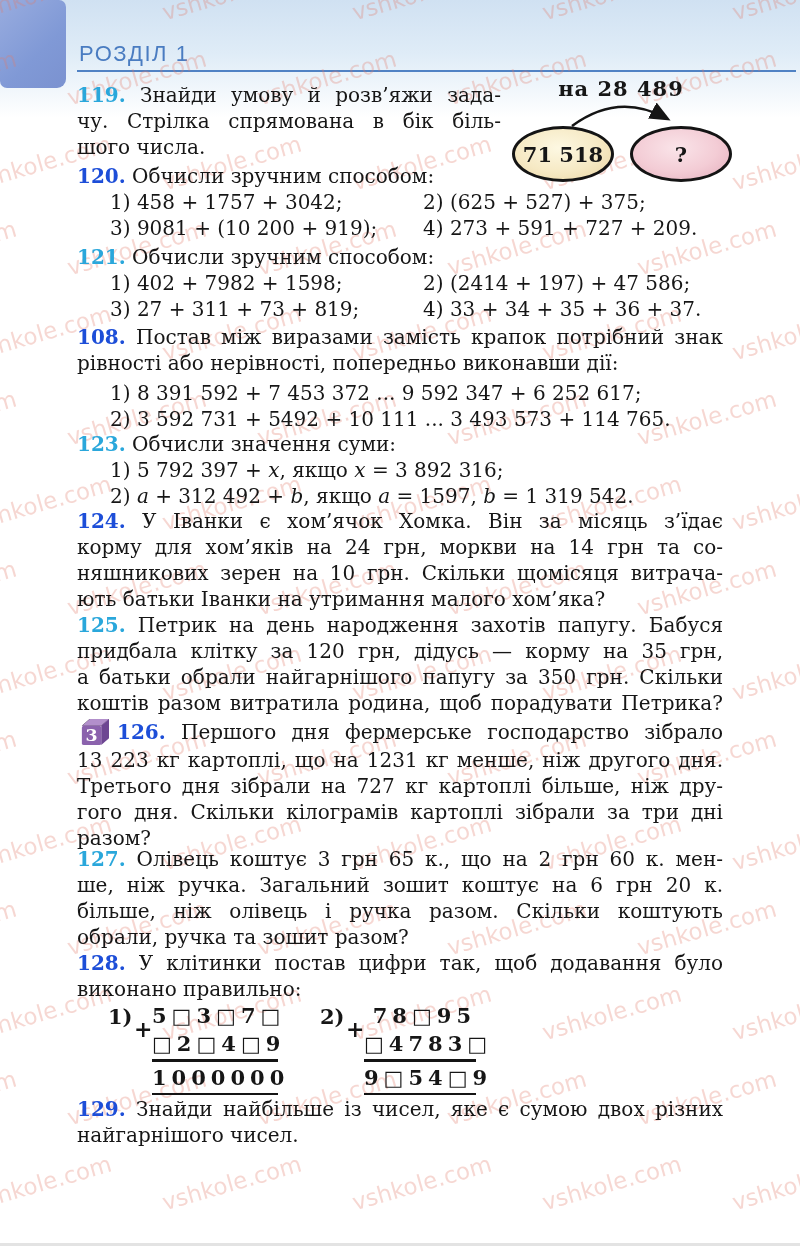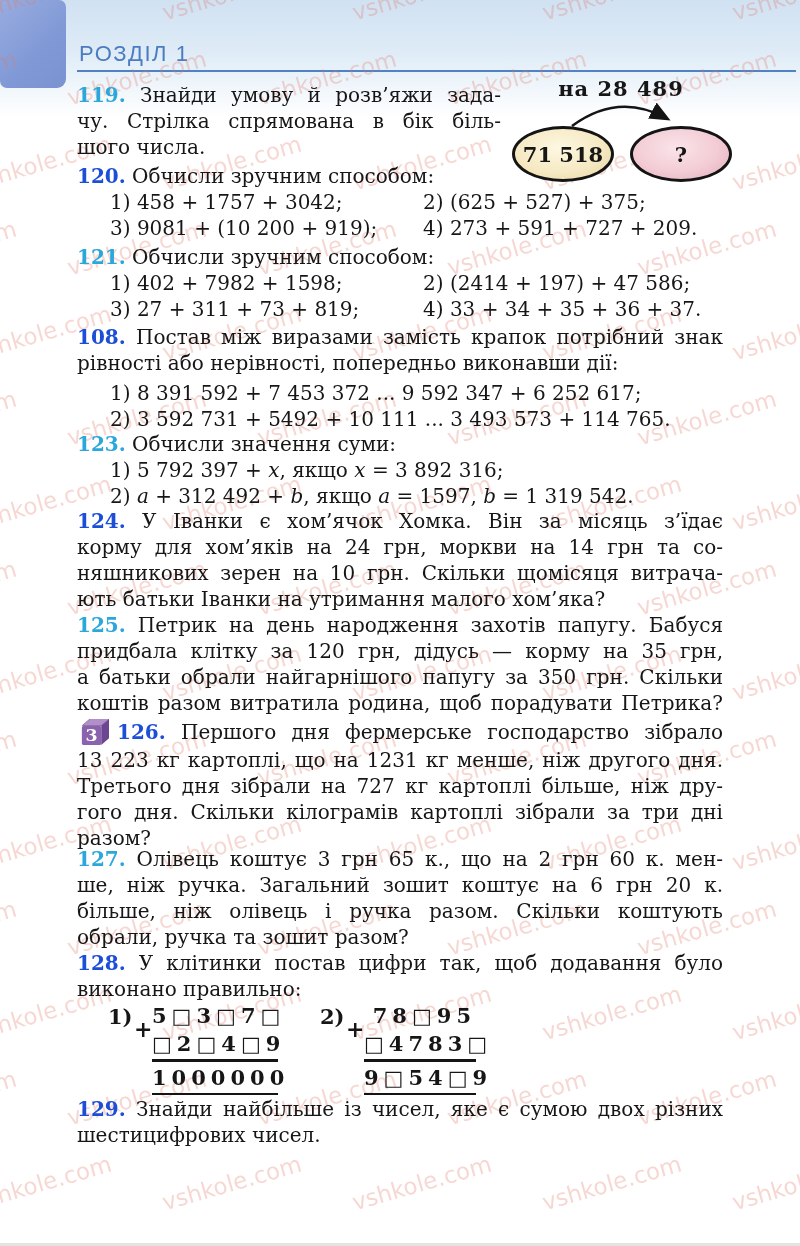--- a/index.html
+++ b/index.html
@@ -260,18 +260,18 @@
           <div class="add-row">□4783□</div>
           <div class="add-rule"></div>
           <div class="add-row">9□54□9</div>
           <div class="add-rule"></div>
         </div>
       </div>
     </div>
 
     <div class="prob" style="top:1096px">
       <div class="pline"><span class="num nblack">129.</span> <span>Знайди найбільше із чисел, яке є сумою двох різних</span></div>
-      <div class="pline left">шестицифрових чисел.</div>
+      <div class="pline left">найгарнішого чисел.</div>
     </div>
 
   </div>
   <div class="page-bottom-edge"></div>
 </div>
 
 </body></html>

